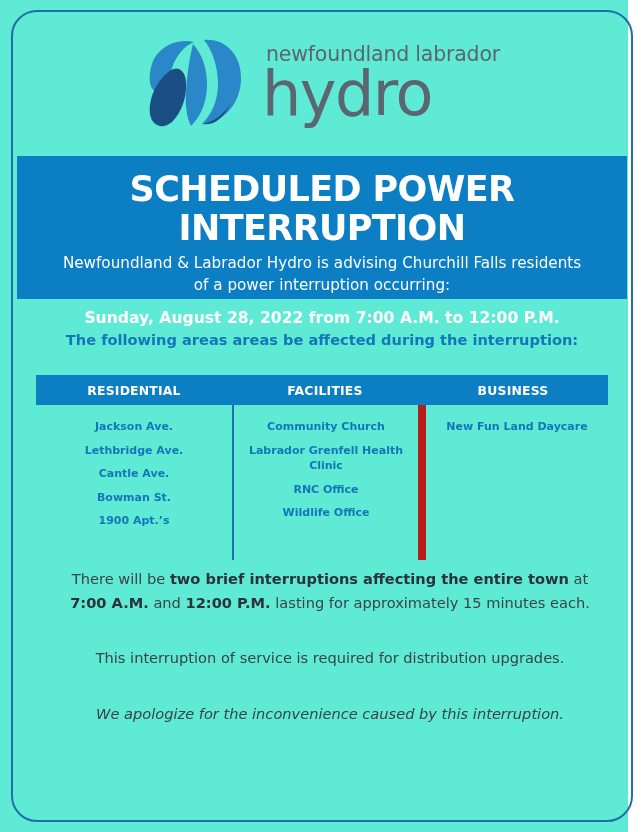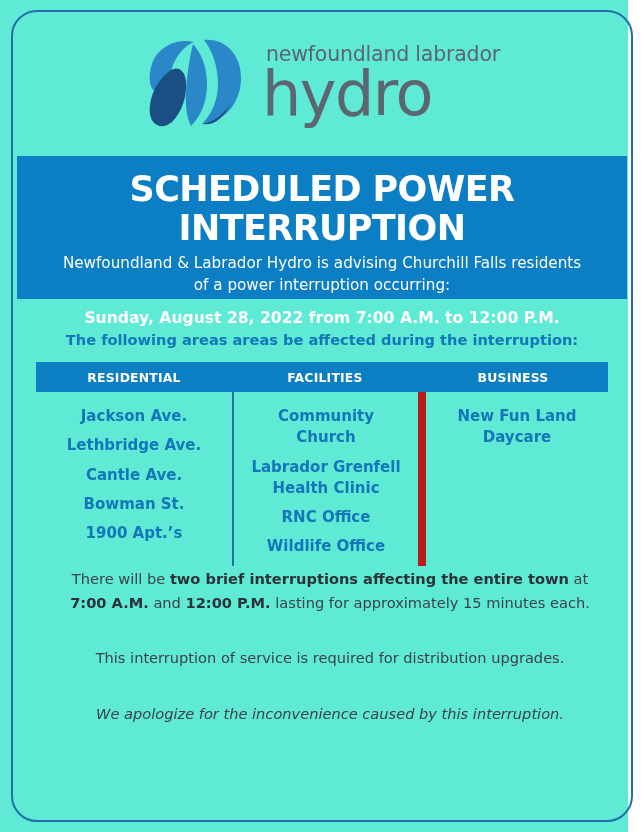--- a/index.html
+++ b/index.html
@@ -132,20 +132,21 @@
   .table-wrap {
     position: absolute;
     left: 36px;
     top: 362px;
     width: 572px;
   }
   .table-header {
     display: flex;
     background: #0b7ec4;
     height: 30px;
+    margin-top: 13px;
   }
   .table-header .th {
     display: flex;
     align-items: center;
     justify-content: center;
     font-family: "DejaVu Sans", sans-serif;
     font-size: 12.4px;
     font-weight: bold;
     color: #ffffff;
     letter-spacing: 0.2px;
@@ -161,21 +162,21 @@
   }
   .col-res  { width: 196px; }
   .col-fac  { width: 186px; }
   .col-bus  { width: 190px; }
 
   .table-body .col-fac { border-left: 2px solid #1f6fa8; }
   .table-body .col-bus { border-left: 8px solid #b91c1c; }
 
   .cell-item {
     font-family: "DejaVu Sans", sans-serif;
-    font-size: 15px;
+    font-size: 11px;
     font-weight: bold;
     color: #1476b8;
     line-height: 1.42;
     margin-bottom: 8px;
     padding: 0 12px;
   }
 
   
   .note-block {
     position: absolute;

